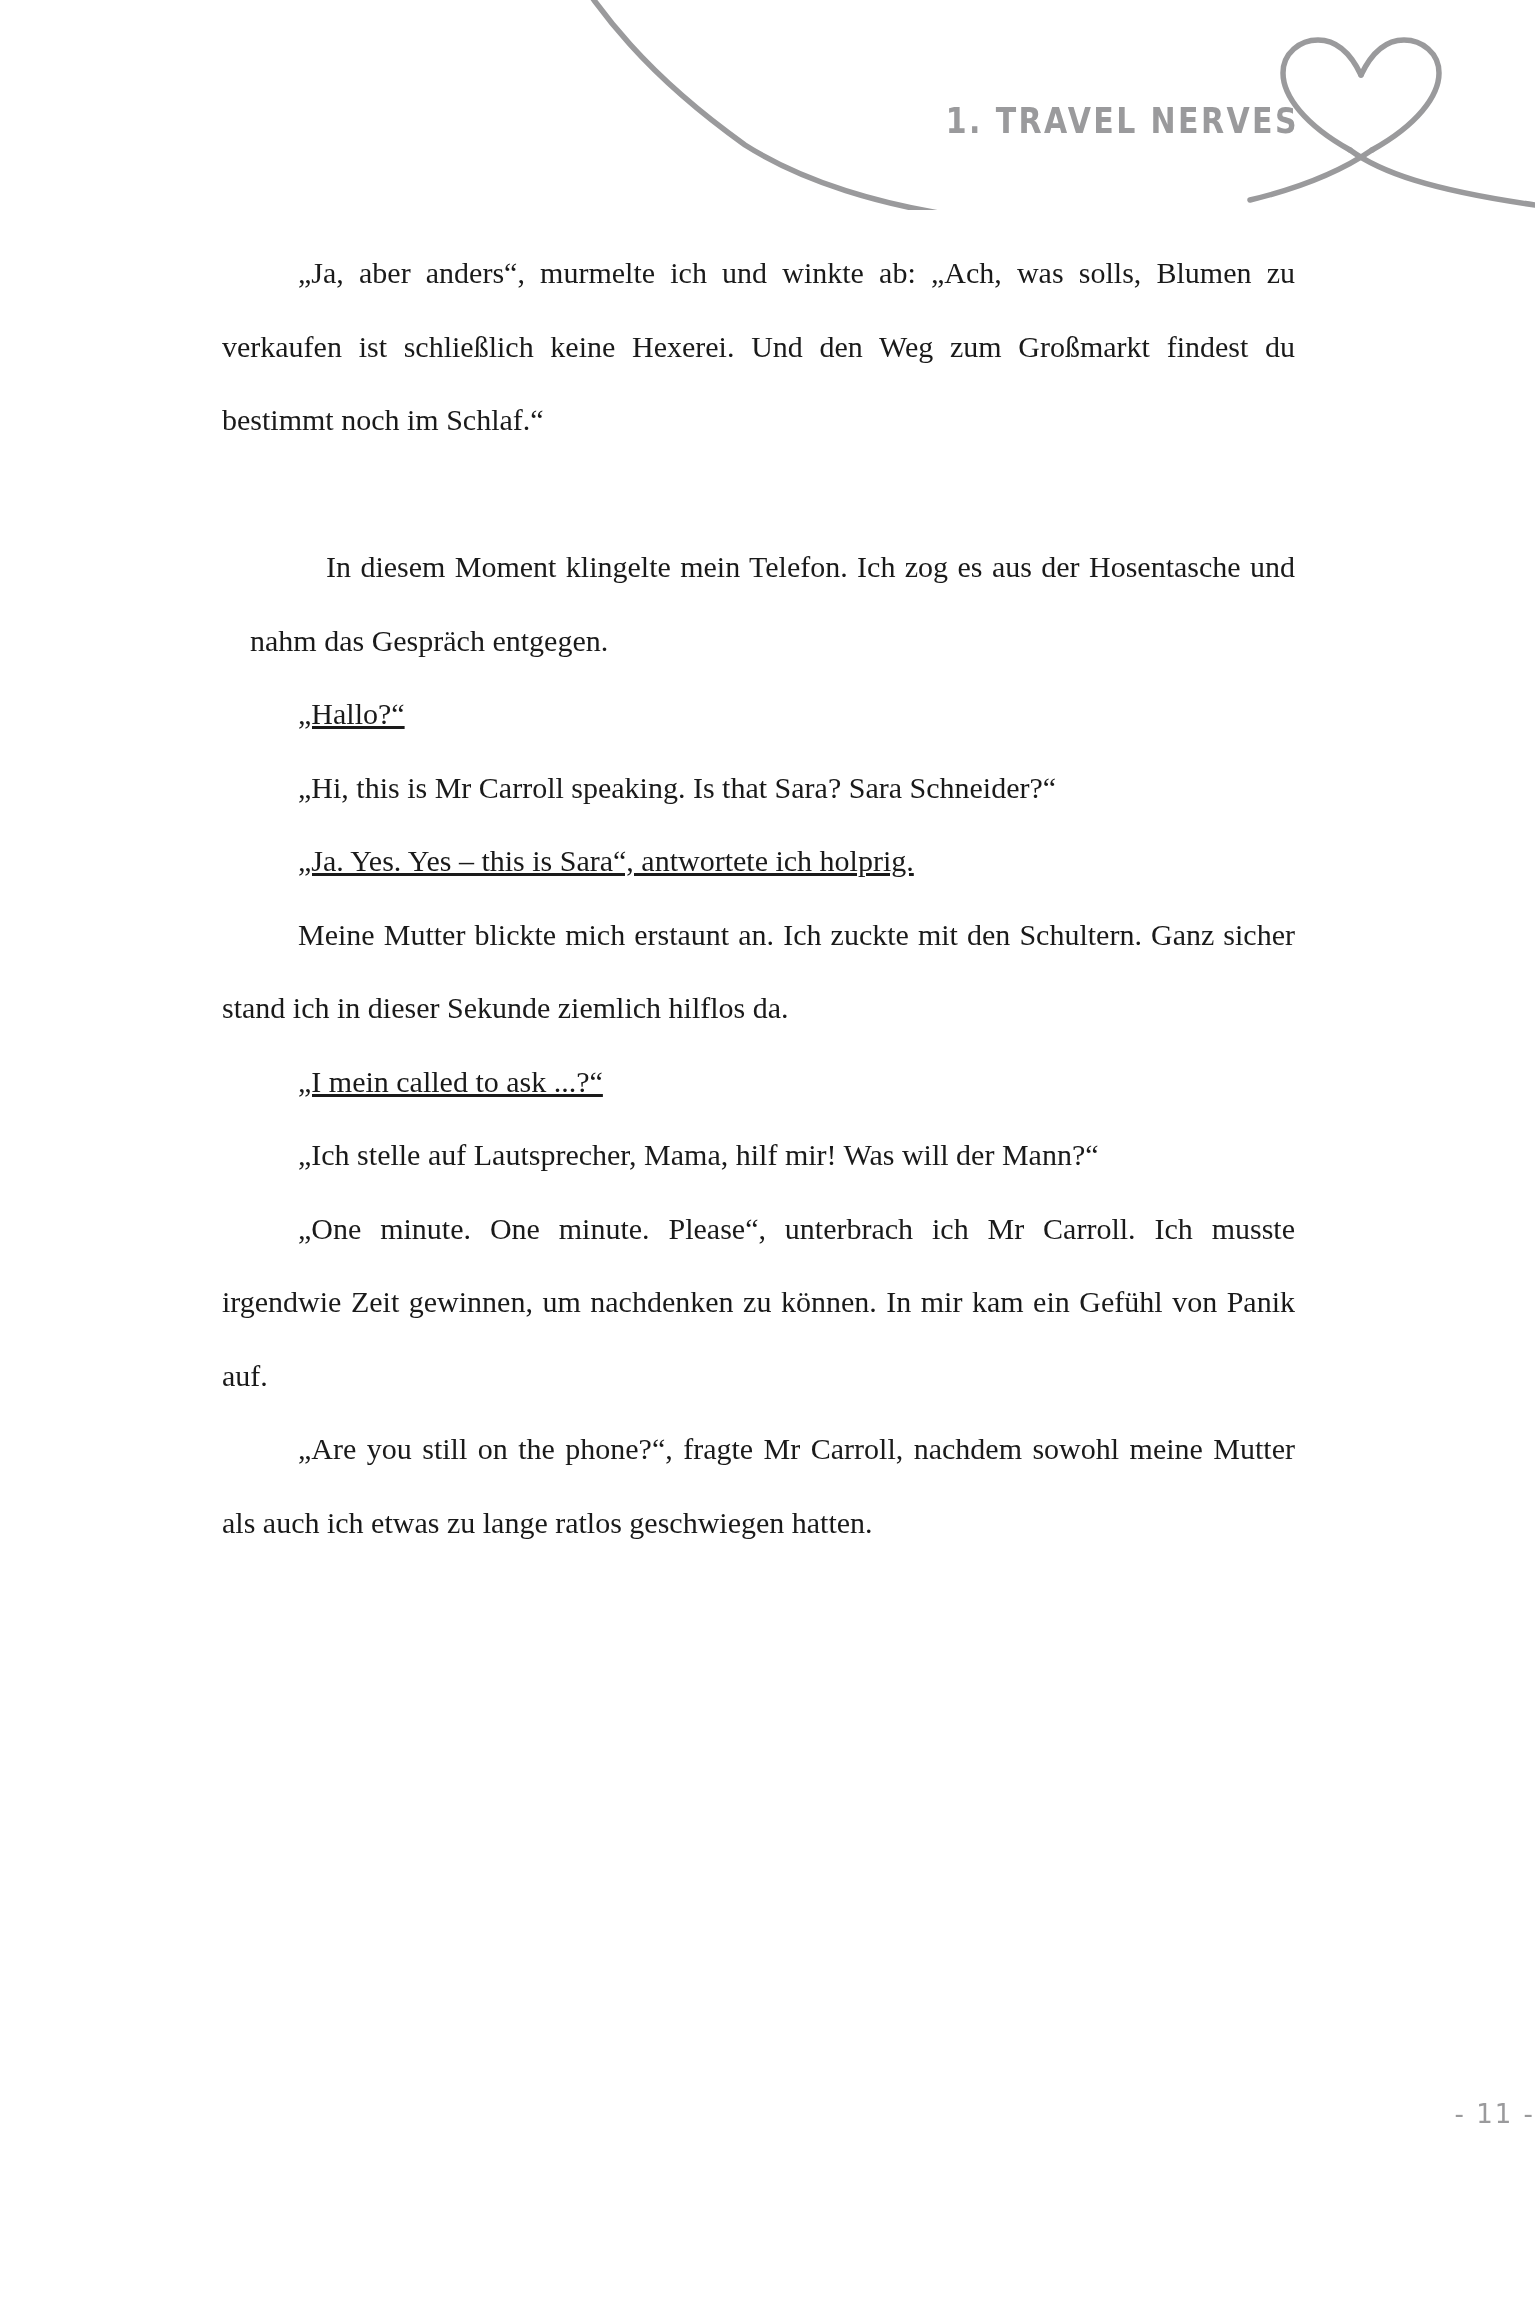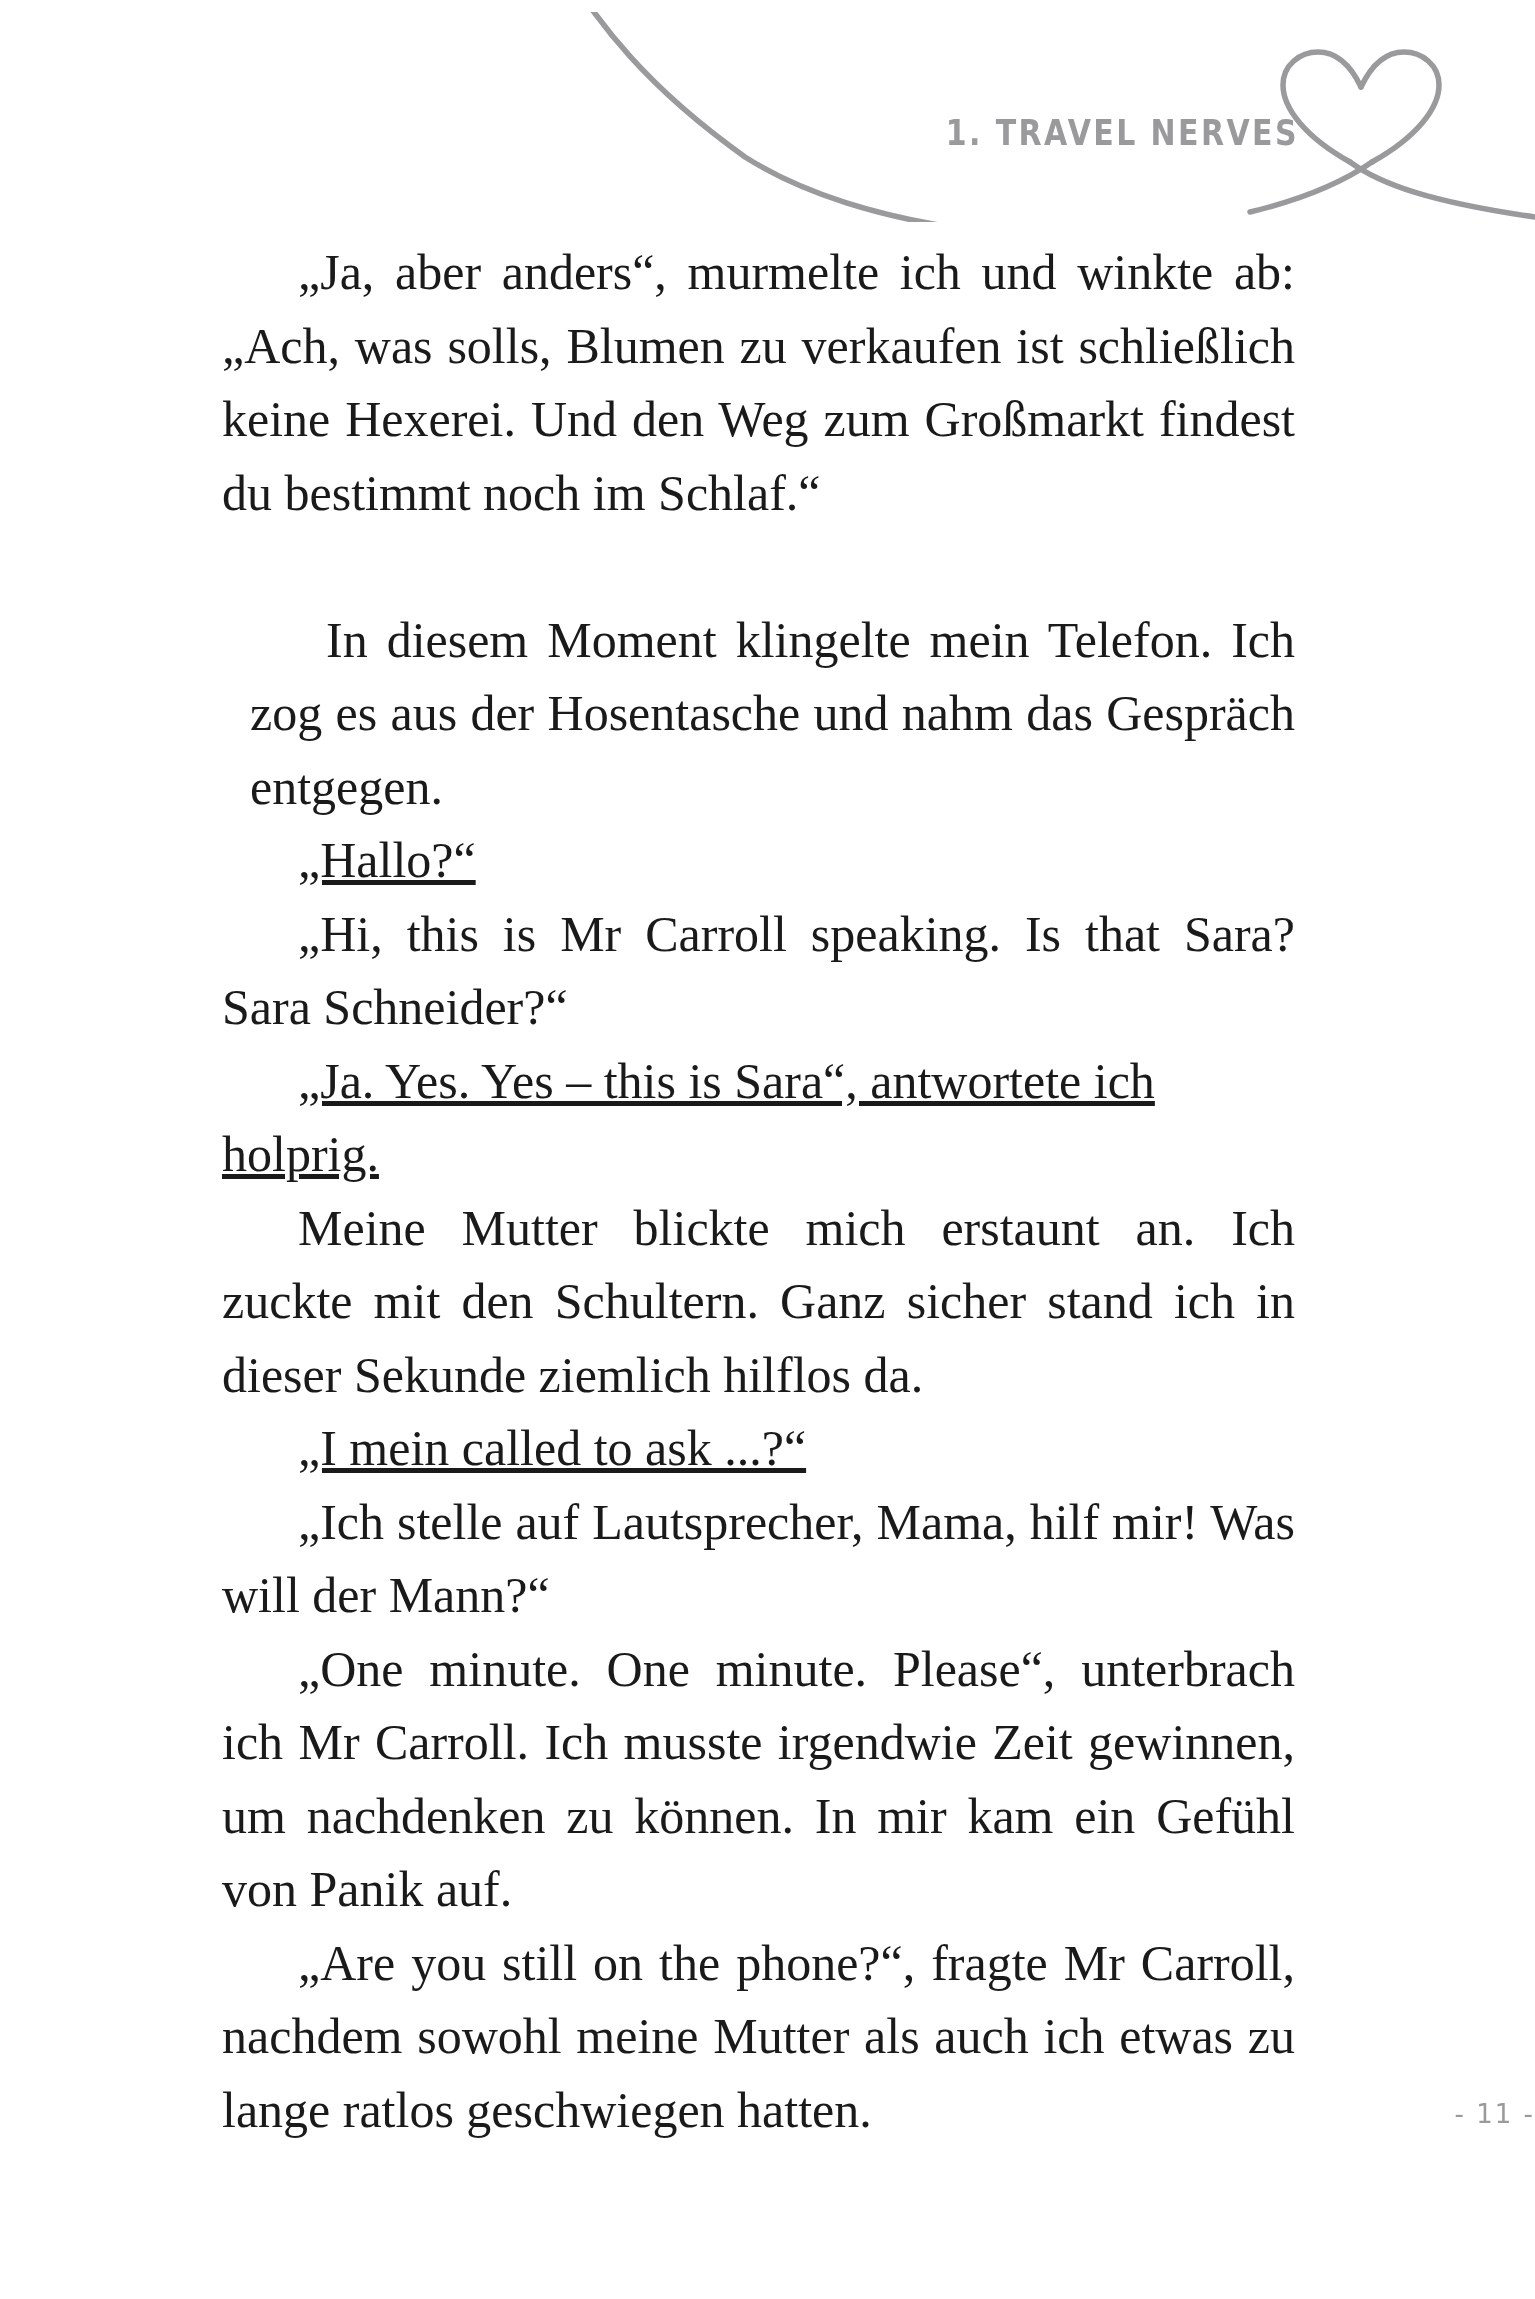--- a/index.html
+++ b/index.html
@@ -13,21 +13,21 @@
     width: 1535px;
     height: 2299px;
     background: #ffffff;
     overflow: hidden;
     font-family: "Liberation Serif", "DejaVu Serif", serif;
   }
 
   
   .header {
     position: absolute;
-    top: 12px;
+    top: 0;
     left: 0;
     width: 1535px;
     height: 210px;
   }
 
   .header-deco {
     position: absolute;
     top: 0;
     left: 0;
     width: 1535px;
@@ -52,21 +52,21 @@
   
   .content {
     position: absolute;
     top: 236px;
     left: 222px;
     width: 1073px;
   }
 
   .para {
     margin: 0;
-    font-size: 50px;
+    font-size: 30px;
     line-height: 73.5px;
     color: #1a1a1a;
     text-align: justify;
     text-justify: inter-word;
     -webkit-hyphens: none;
     hyphens: none;
     word-spacing: 0px;
   }
 
   .para.indent {

